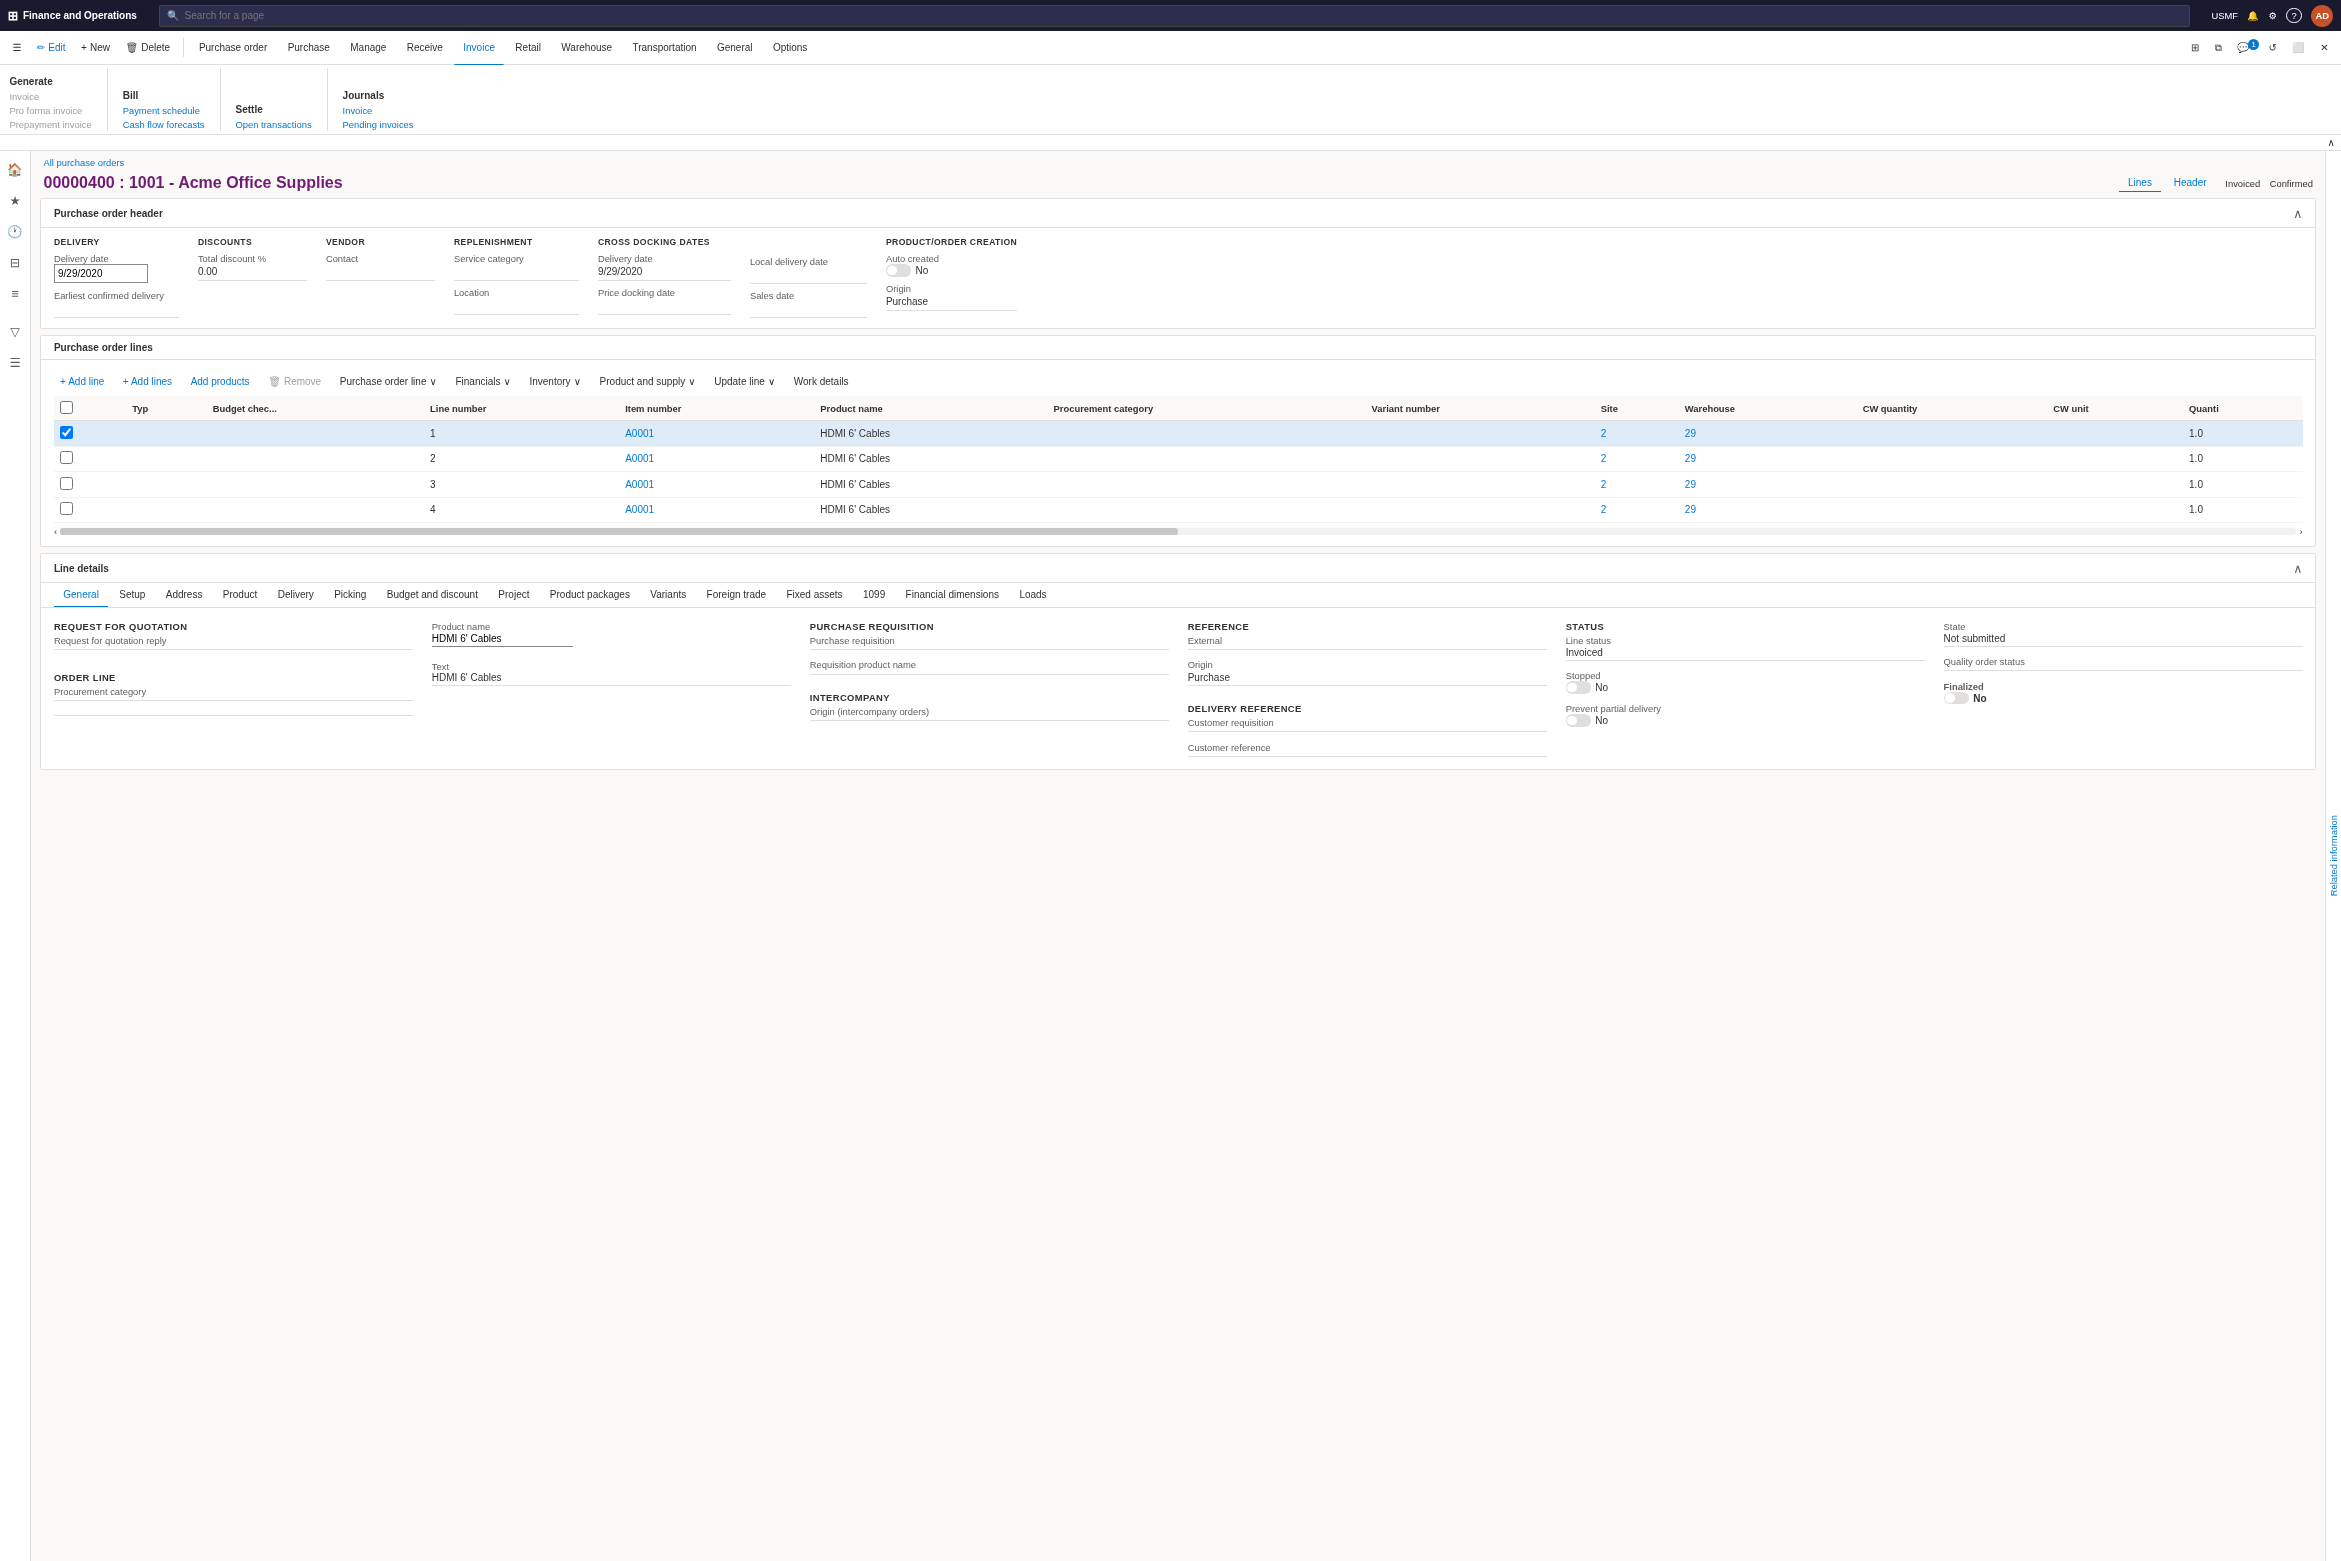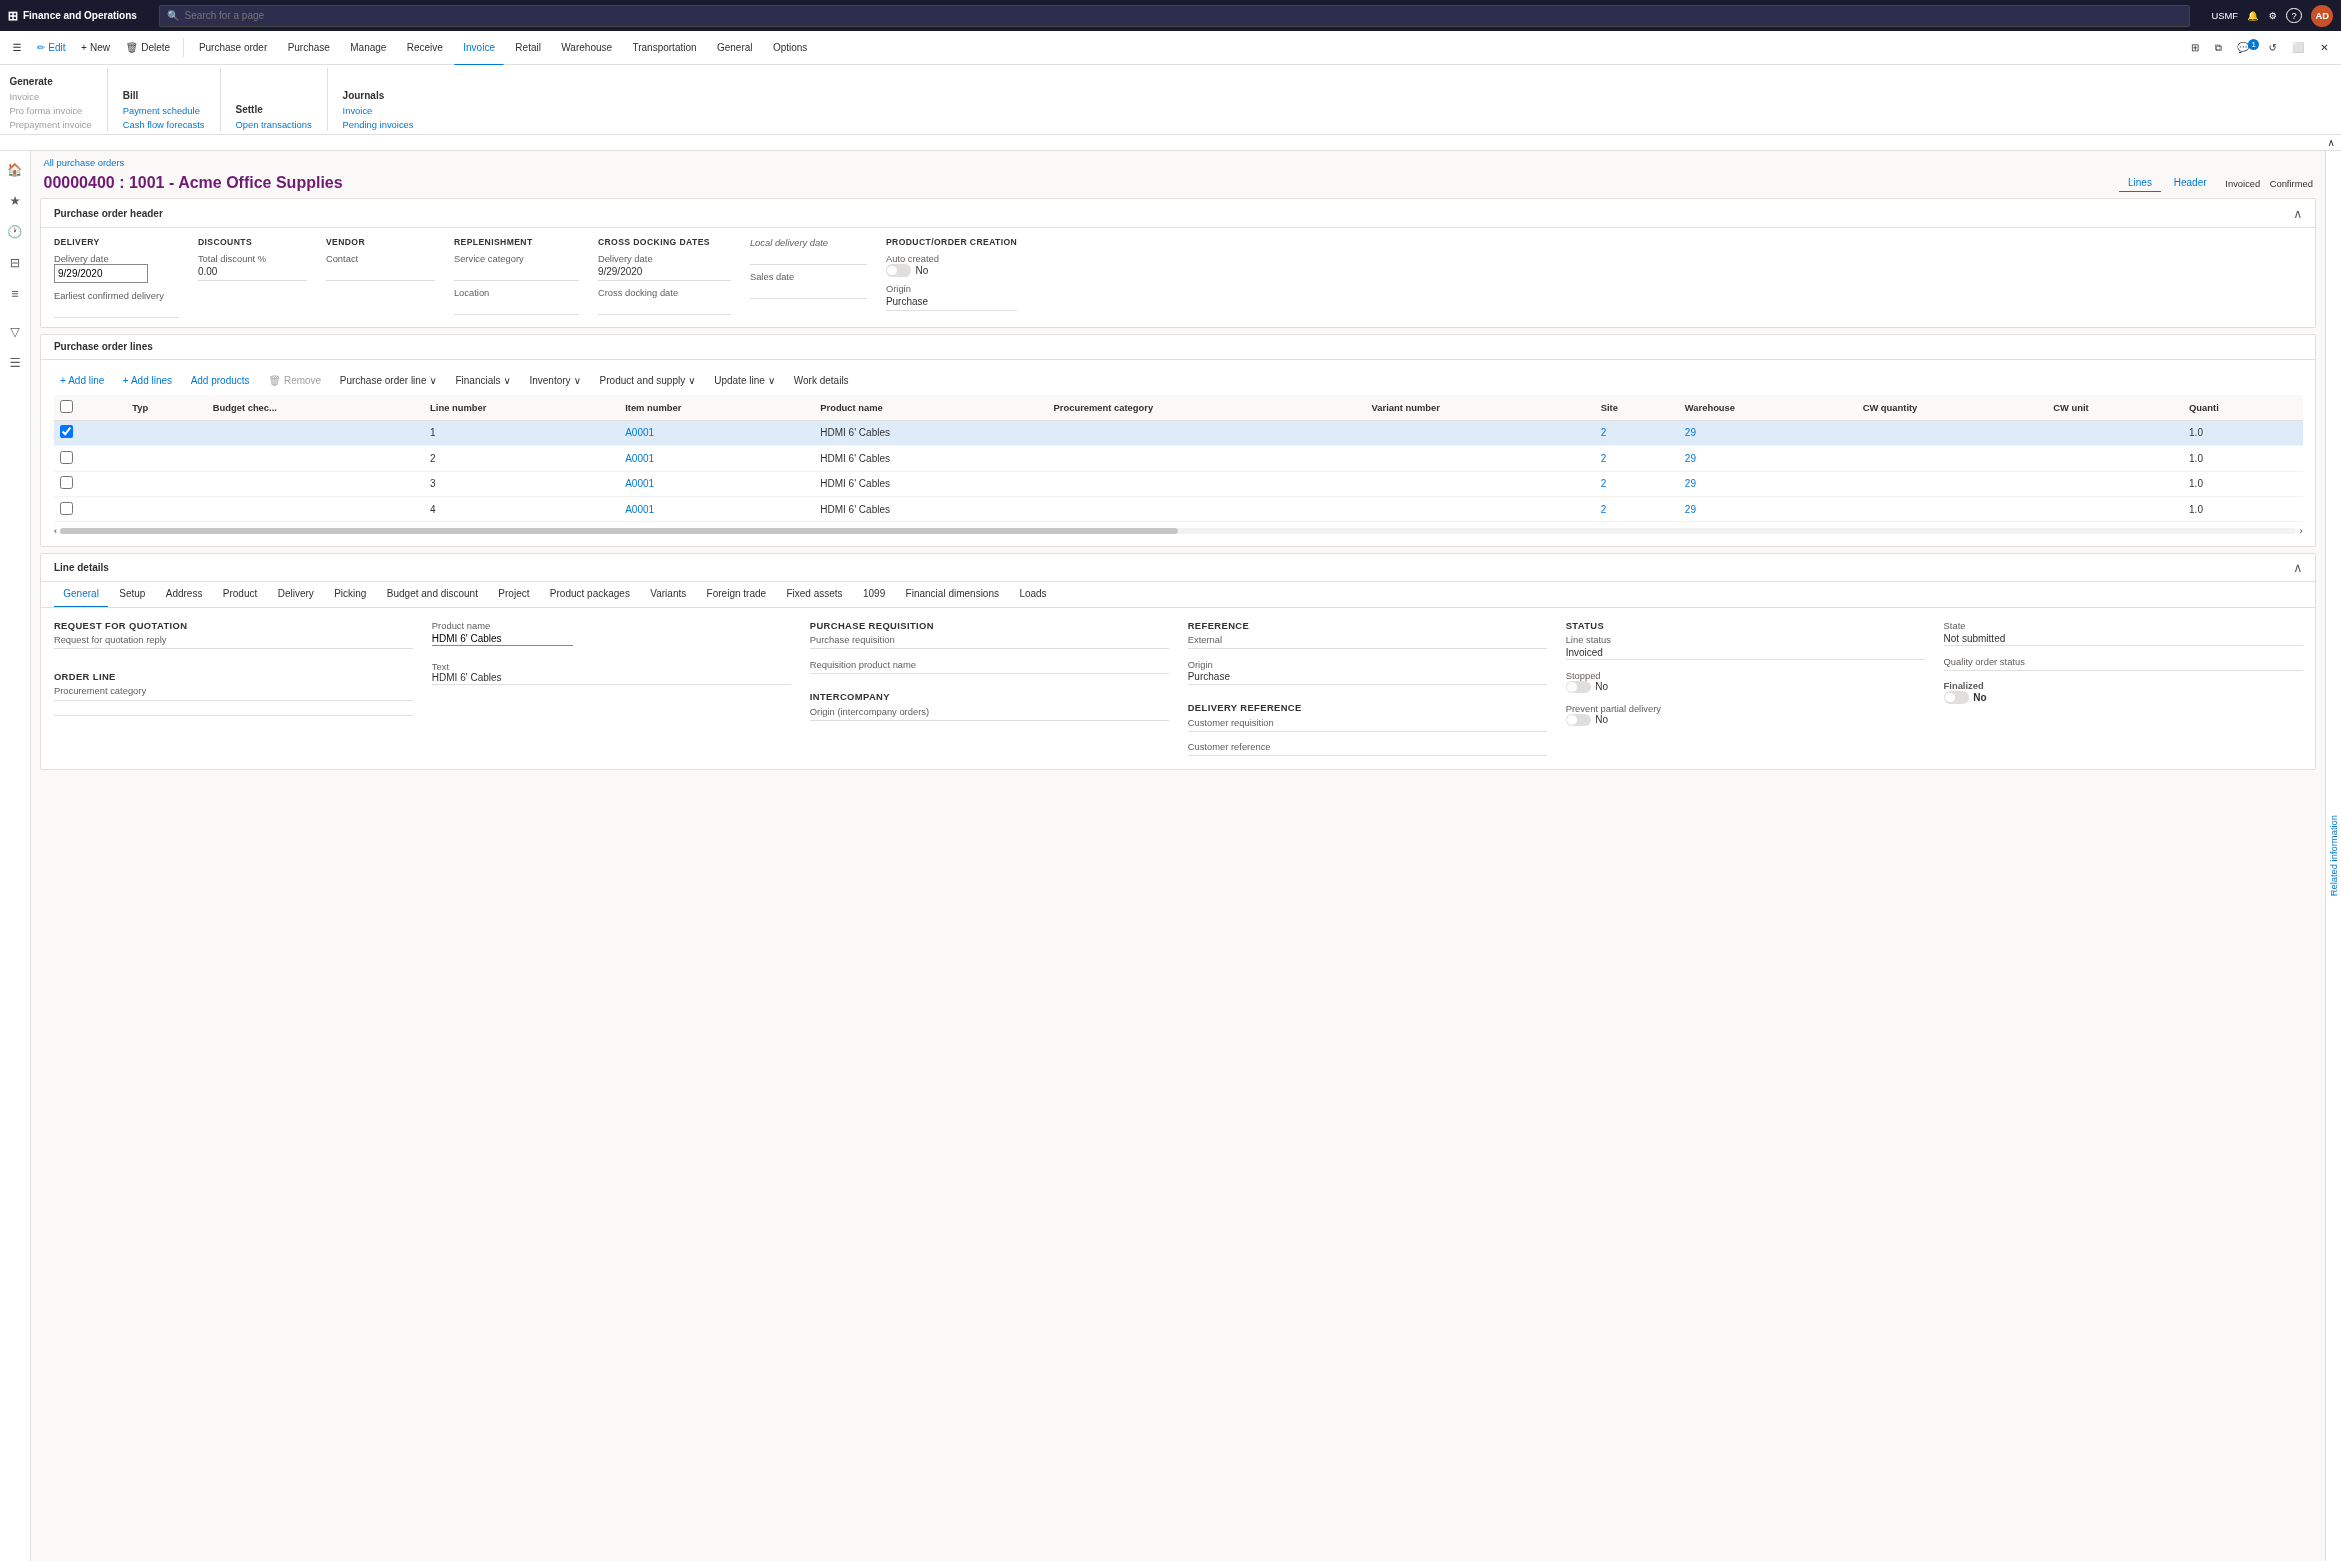--- a/index.html
+++ b/index.html
@@ -318,27 +318,27 @@
             </div>
           </div>
 
           <div style="min-width:133px;">
             <div class="form-label">CROSS DOCKING DATES</div>
             <div style="margin-top:6.2px;">
               <div class="form-sublabel">Delivery date</div>
               <div class="form-field">9/29/2020</div>
             </div>
             <div style="margin-top:6.2px;">
-              <div class="form-sublabel">Cross docking date</div>
+              <div class="form-sublabel">Price docking date</div>
               <div class="form-field"></div>
             </div>
           </div>
 
           <div style="min-width:117px;">
-            <div style="font-style:italic;">
+            <div style="margin-top:19px;">
               <div class="form-sublabel">Local delivery date</div>
               <div class="form-field"></div>
             </div>
             <div style="margin-top:6.2px;">
               <div class="form-sublabel">Sales date</div>
               <div class="form-field"></div>
             </div>
           </div>
 
           <div style="min-width:125px;">

